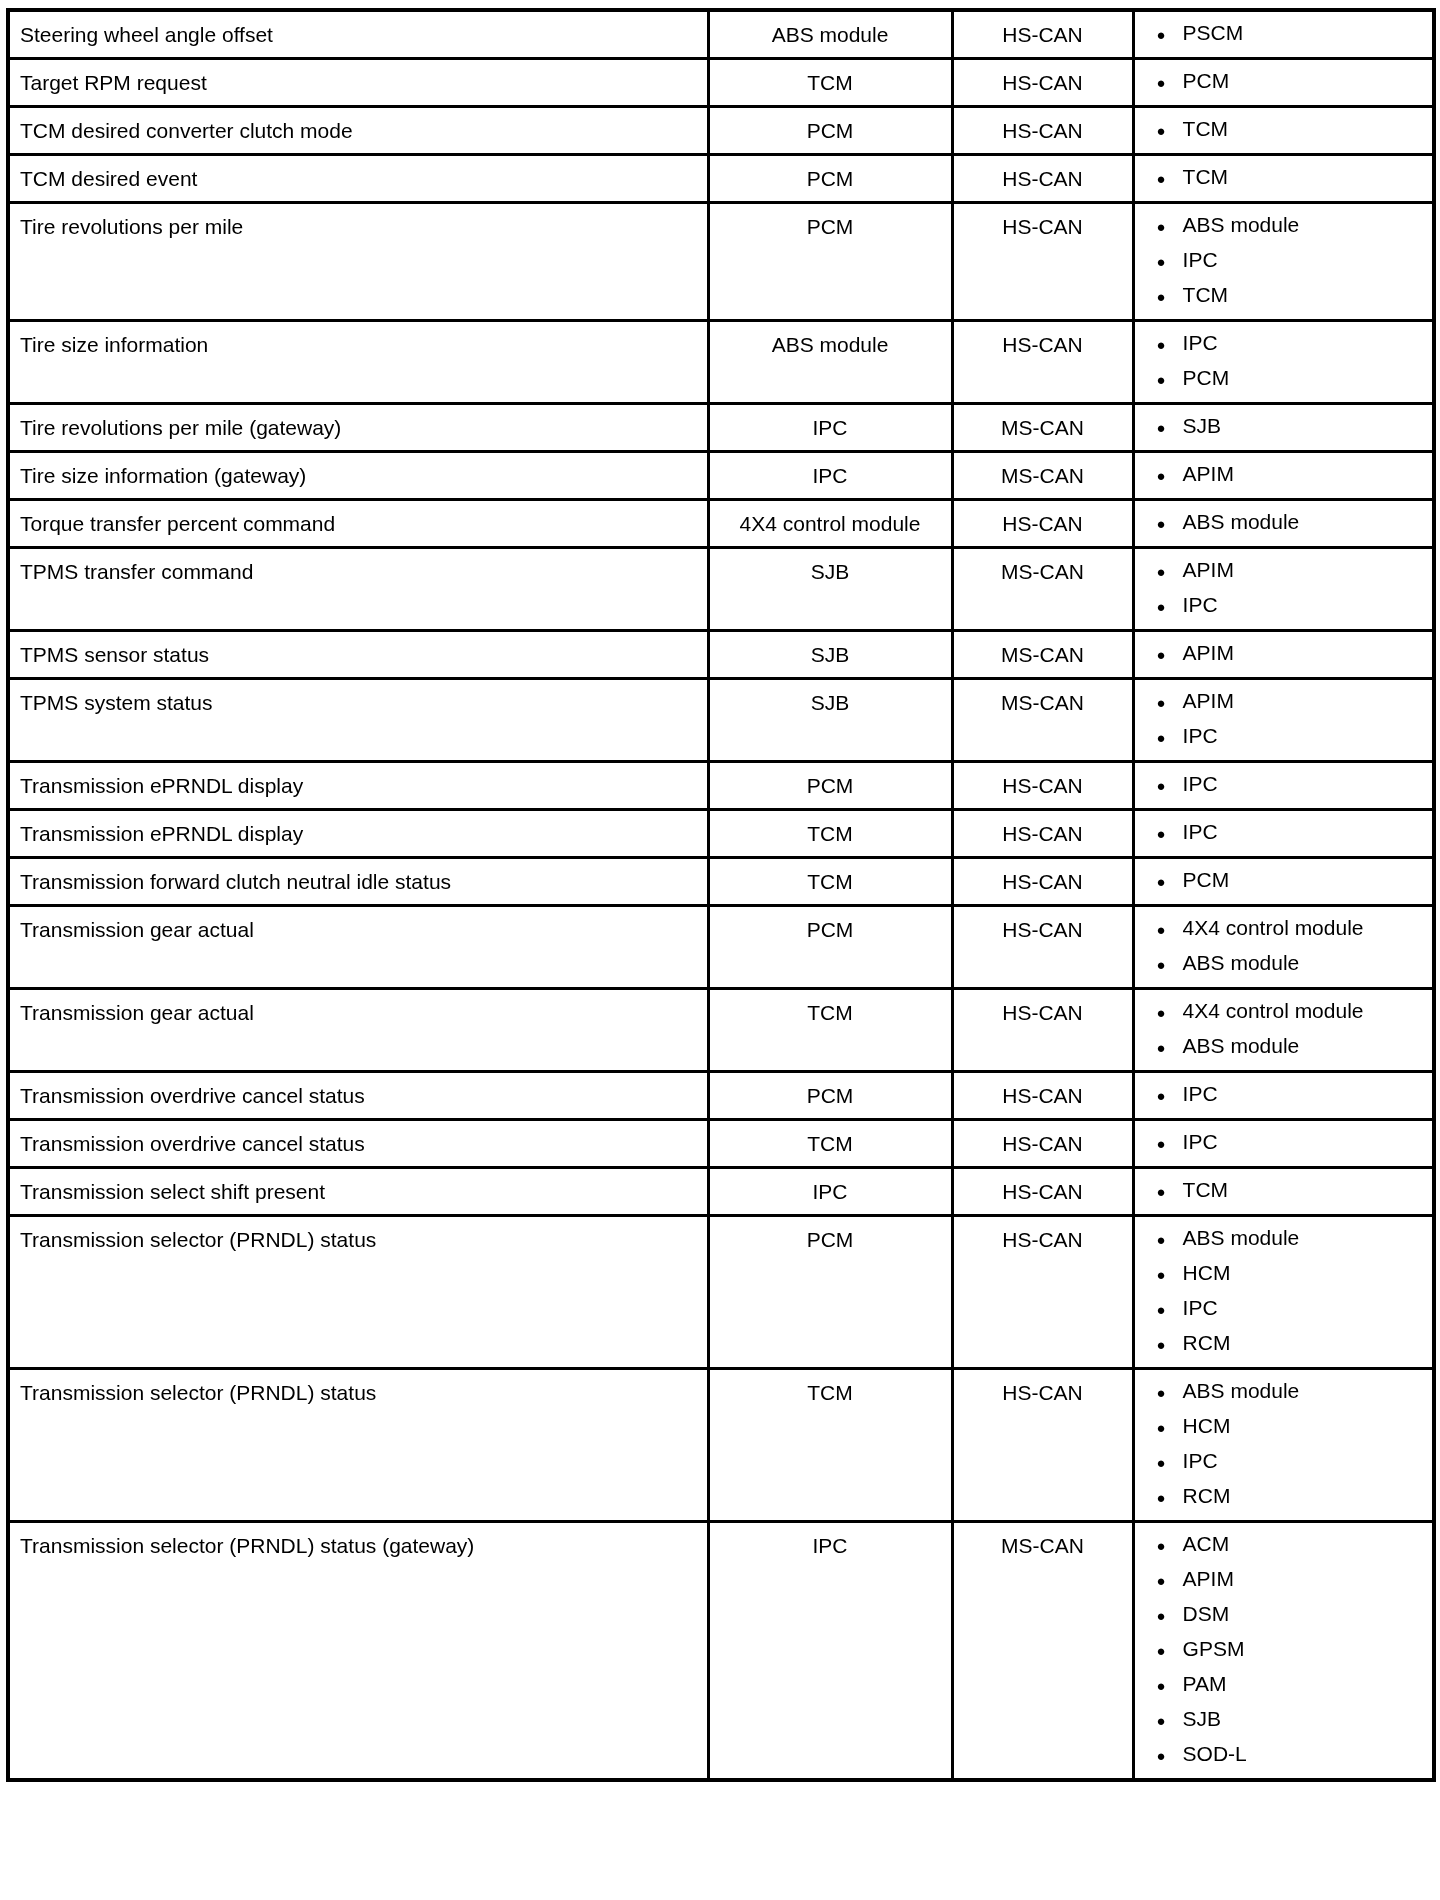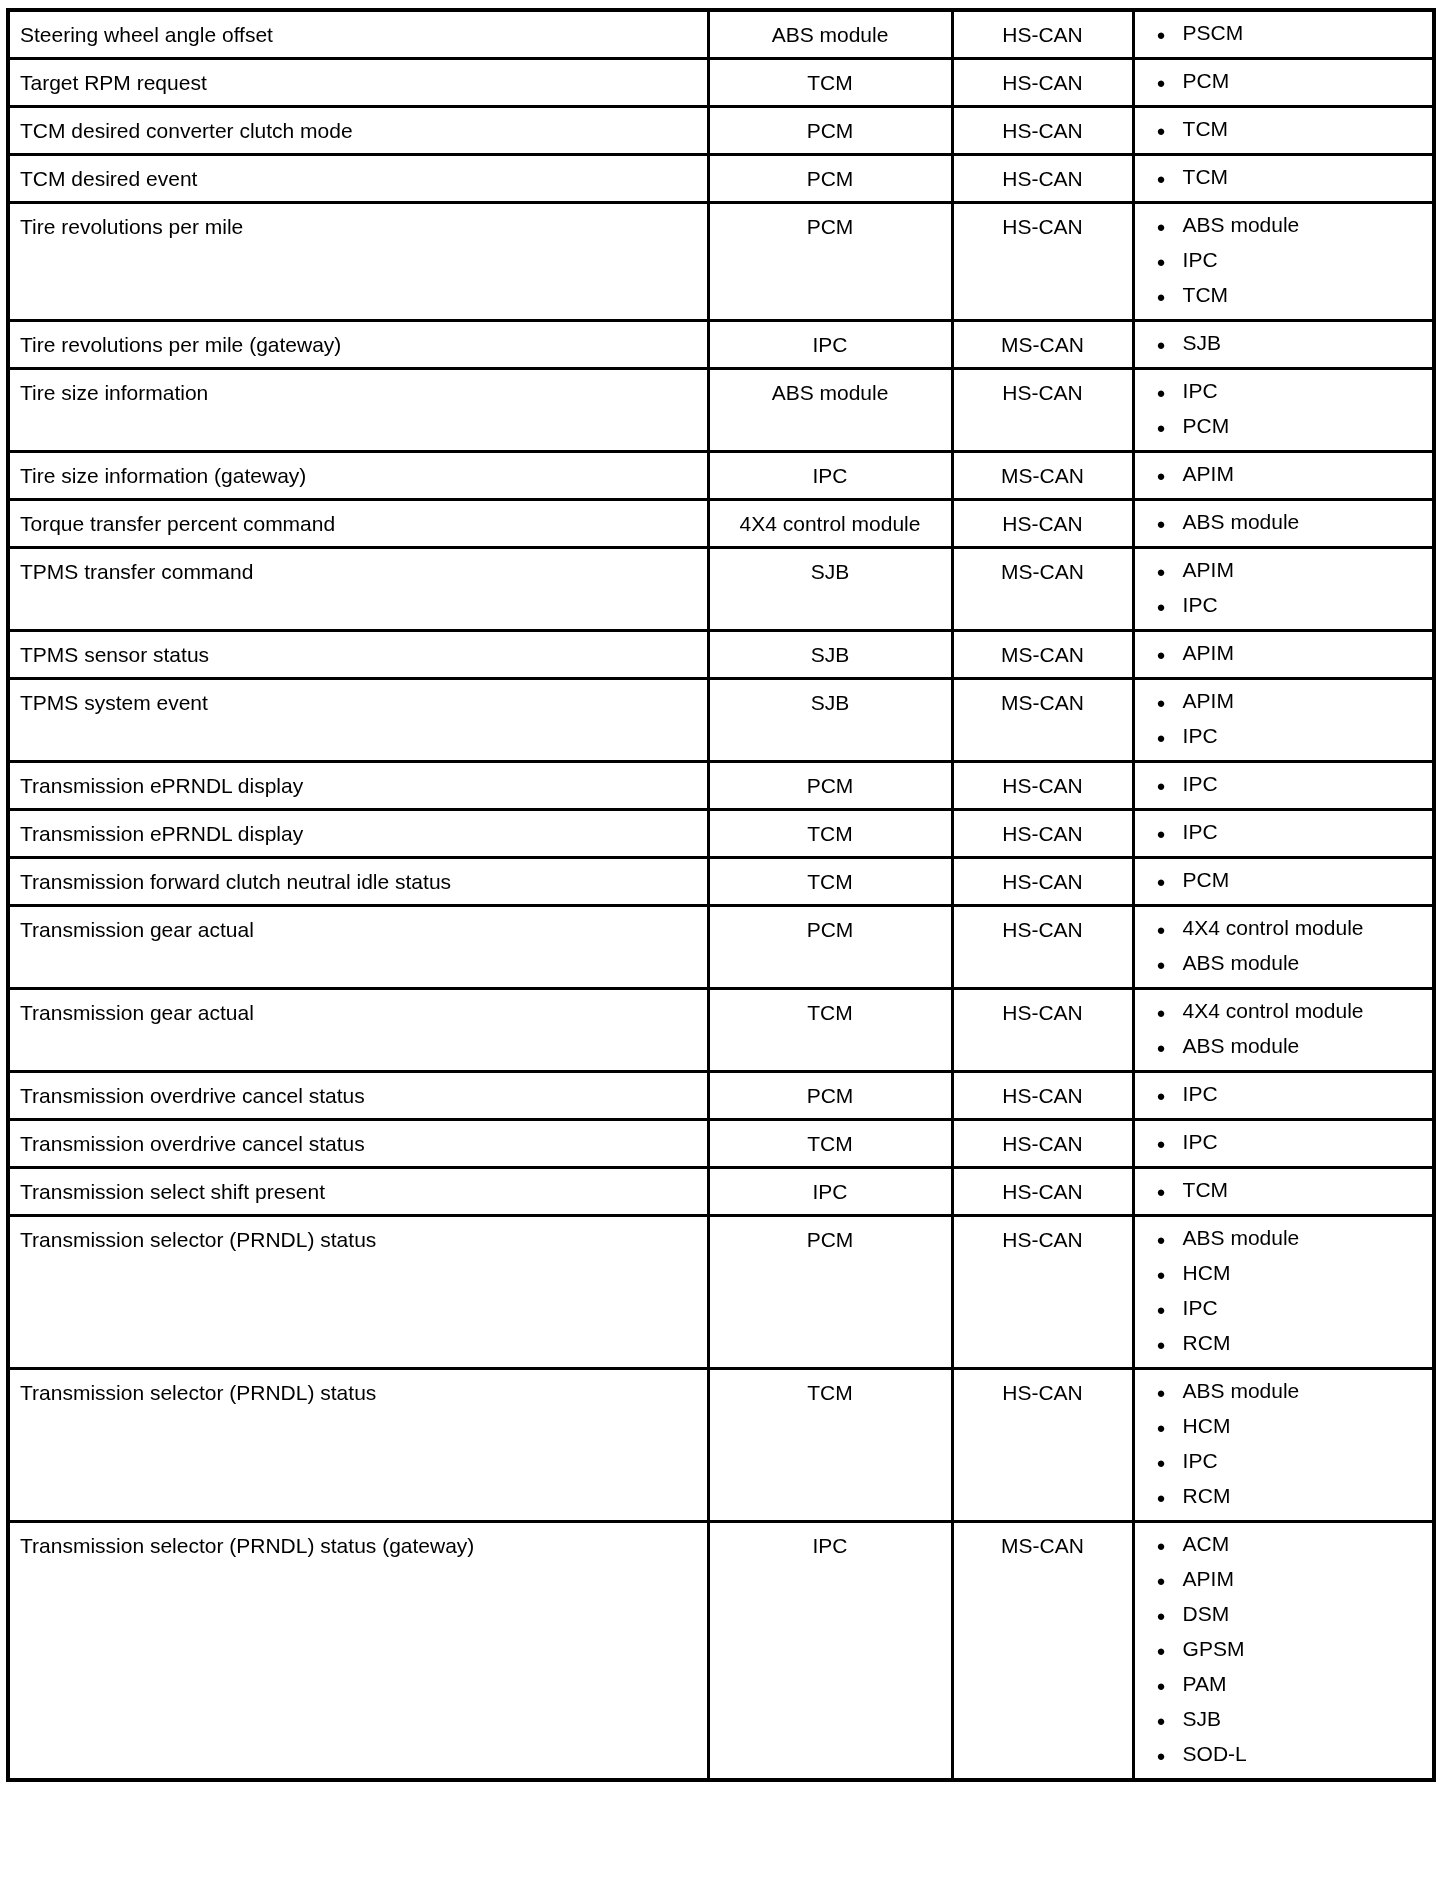--- a/index.html
+++ b/index.html
@@ -140,50 +140,50 @@
                 <span class="receiver-label">IPC</span>
               </li>
               <li class="receiver-item">
                 <span class="bullet">●</span>
                 <span class="receiver-label">TCM</span>
               </li>
             </ul>
     </td>
   </tr>
         <tr class="signal-row">
+    <td class="cell name-cell">Tire size information</td>
+    <td class="cell sender-cell">ABS module</td>
+    <td class="cell network-cell">HS-CAN</td>
+    <td class="cell receivers-cell">
+      <ul class="receiver-list">
+              <li class="receiver-item">
+                <span class="bullet">●</span>
+                <span class="receiver-label">IPC</span>
+              </li>
+              <li class="receiver-item">
+                <span class="bullet">●</span>
+                <span class="receiver-label">PCM</span>
+              </li>
+            </ul>
+    </td>
+  </tr>
+        <tr class="signal-row">
     <td class="cell name-cell">Tire revolutions per mile (gateway)</td>
     <td class="cell sender-cell">IPC</td>
     <td class="cell network-cell">MS-CAN</td>
     <td class="cell receivers-cell">
       <ul class="receiver-list">
               <li class="receiver-item">
                 <span class="bullet">●</span>
                 <span class="receiver-label">SJB</span>
               </li>
             </ul>
     </td>
   </tr>
         <tr class="signal-row">
-    <td class="cell name-cell">Tire size information</td>
-    <td class="cell sender-cell">ABS module</td>
-    <td class="cell network-cell">HS-CAN</td>
-    <td class="cell receivers-cell">
-      <ul class="receiver-list">
-              <li class="receiver-item">
-                <span class="bullet">●</span>
-                <span class="receiver-label">IPC</span>
-              </li>
-              <li class="receiver-item">
-                <span class="bullet">●</span>
-                <span class="receiver-label">PCM</span>
-              </li>
-            </ul>
-    </td>
-  </tr>
-        <tr class="signal-row">
     <td class="cell name-cell">Tire size information (gateway)</td>
     <td class="cell sender-cell">IPC</td>
     <td class="cell network-cell">MS-CAN</td>
     <td class="cell receivers-cell">
       <ul class="receiver-list">
               <li class="receiver-item">
                 <span class="bullet">●</span>
                 <span class="receiver-label">APIM</span>
               </li>
             </ul>
@@ -226,21 +226,21 @@
     <td class="cell receivers-cell">
       <ul class="receiver-list">
               <li class="receiver-item">
                 <span class="bullet">●</span>
                 <span class="receiver-label">APIM</span>
               </li>
             </ul>
     </td>
   </tr>
         <tr class="signal-row">
-    <td class="cell name-cell">TPMS system event</td>
+    <td class="cell name-cell">TPMS system status</td>
     <td class="cell sender-cell">SJB</td>
     <td class="cell network-cell">MS-CAN</td>
     <td class="cell receivers-cell">
       <ul class="receiver-list">
               <li class="receiver-item">
                 <span class="bullet">●</span>
                 <span class="receiver-label">APIM</span>
               </li>
               <li class="receiver-item">
                 <span class="bullet">●</span>

